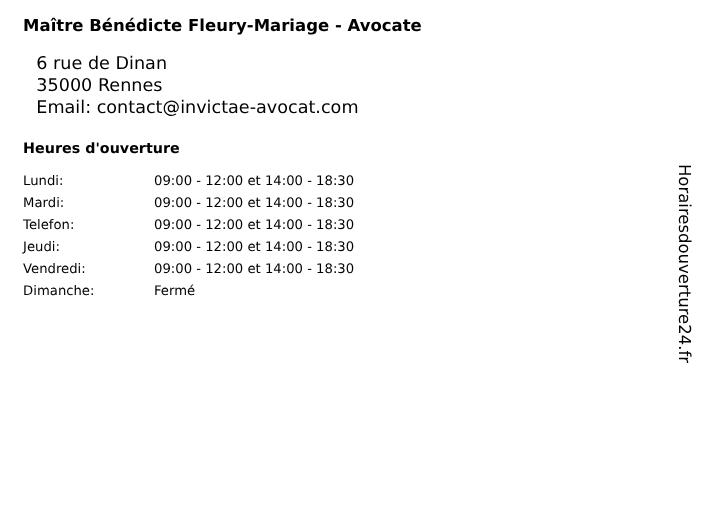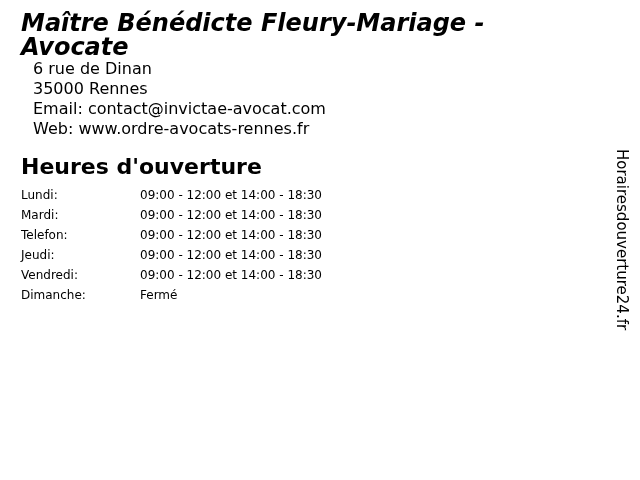--- a/index.html
+++ b/index.html
@@ -12,34 +12,33 @@
     background: #ffffff;
     color: #000000;
     font-family: "DejaVu Sans", sans-serif;
     position: relative;
     overflow: hidden;
   }
   .content {
     padding: 11px 40px 0 21px;
   }
   .page-title {
-    font-size: 24px;
+    font-size: 15px;
     font-weight: bold;
     line-height: 24px;
-    margin: 0 0 0 0;
-    font-style: italic;
+    margin: 0 0 13px 0;
   }
   .contact-line {
     font-size: 16px;
     line-height: 20px;
     white-space: nowrap;
     margin-left: 12px;
   }
   .hours-heading {
-    font-size: 22px;
+    font-size: 13px;
     font-weight: bold;
     line-height: 20px;
     margin: 18px 0 8px 0;
   }
   .hours-table {
     border-collapse: collapse;
     font-size: 12px;
   }
   .hours-table td {
     padding: 0;
@@ -65,21 +64,20 @@
 <body>
 
 <div class="content">
 
   <h1 class="page-title">Maître Bénédicte Fleury-Mariage - Avocate</h1>
 
   <div>
     <div class="contact-line">6 rue de Dinan</div>
     <div class="contact-line">35000 Rennes</div>
     <div class="contact-line"><span>Email:</span> <span>contact@invictae-avocat.com</span></div>
-    <div class="contact-line"><span>Web:</span> <span>www.ordre-avocats-rennes.fr</span></div>
   </div>
 
   <h2 class="hours-heading">Heures d'ouverture</h2>
 
   <table class="hours-table">
     <tbody>
       <tr>
         <td class="day-cell">Lundi:</td>
         <td>09:00 - 12:00 et 14:00 - 18:30</td>
       </tr>

